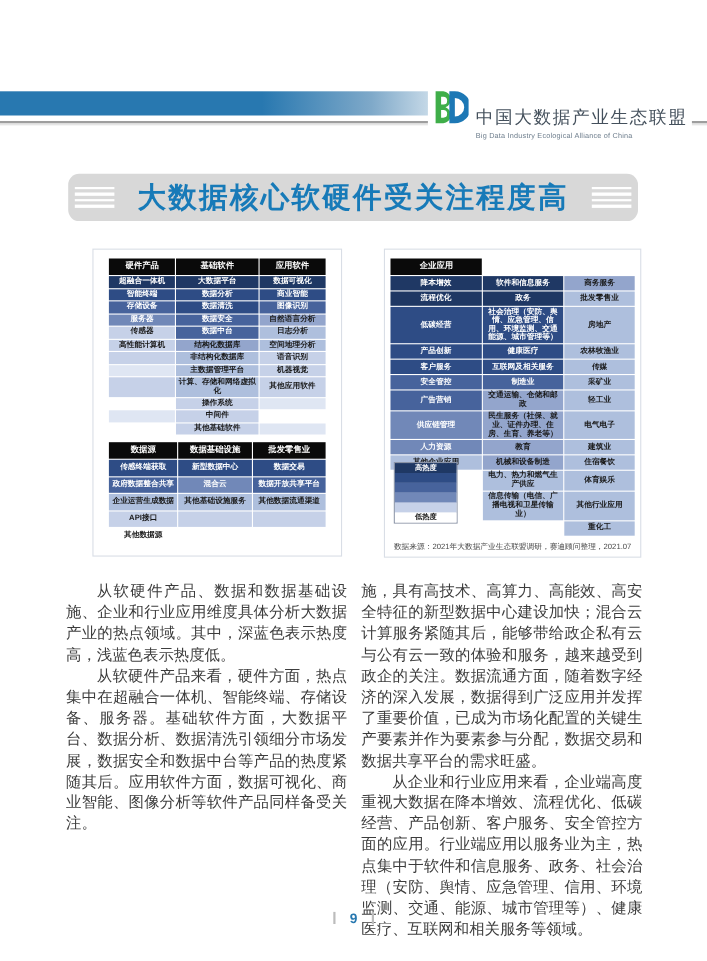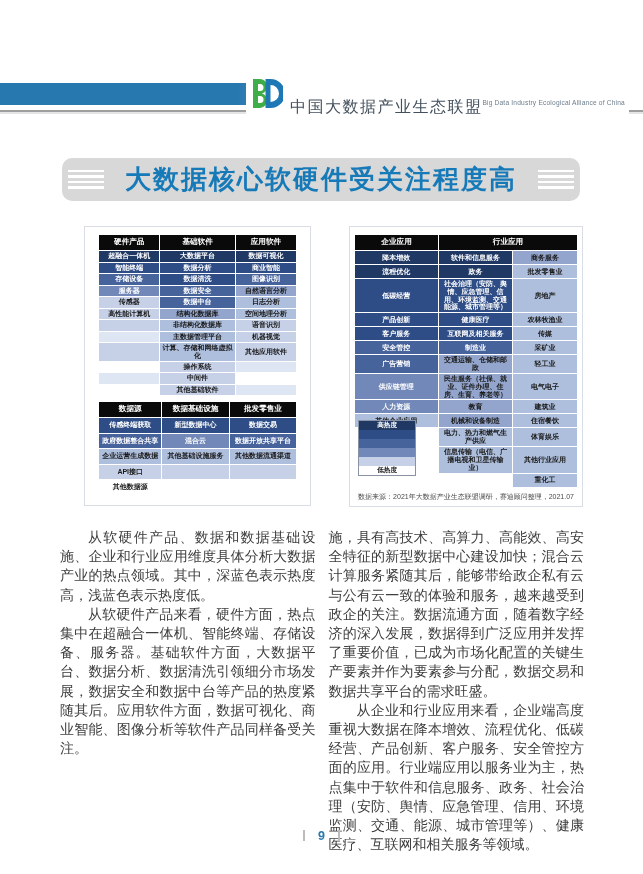--- a/index.html
+++ b/index.html
@@ -4,21 +4,21 @@
 <style>
   html,body{margin:0;padding:0;}
   body{width:643px;height:874px;background:#ffffff;position:relative;overflow:hidden;
        font-family:"Liberation Sans","DejaVu Sans",sans-serif;}
   
   .topbar{position:absolute;left:0;top:83px;width:433px;height:22px;
     background:linear-gradient(90deg,#2878b0 0%,#2878b0 55%,#7fa9c9 78%,#e8f0f6 96%,#ffffff 100%);}
   .top-divider{position:absolute;left:0;top:110px;width:643px;height:2px;background:#9e9e9e;
     box-shadow:0 2px 0 rgba(0,0,0,0.10);}
   .logo{position:absolute;right:14px;top:70px;display:flex;align-items:center;gap:7px;background:#fff;padding:2px 4px;}
-  .logo-texts{display:flex;flex-direction:row;margin-top:25px;}
+  .logo-texts{display:flex;flex-direction:column;margin-top:25px;}
   .logo-cn{font-size:16px;color:#44505c;letter-spacing:1.5px;font-weight:500;}
   .logo-en{font-size:6.6px;color:#6d7d8c;margin-top:2px;letter-spacing:.2px;}
   
   .banner{position:absolute;left:62px;top:158px;width:518px;height:43px;background:#d8d8d8;
     border-radius:10px;display:flex;align-items:center;justify-content:center;}
   .banner-title{color:#177ab8;font-size:26px;font-weight:bold;letter-spacing:2px;}
   .stripes{position:absolute;top:12px;width:36px;display:flex;flex-direction:column;gap:3px;}
   .stripes span{display:block;height:2.4px;background:#ffffff;}
   .stripes.left{left:6px;} .stripes.right{right:6px;}
   
@@ -184,21 +184,20 @@
           <div class="cell" style="width: 32%; background: rgb(255, 255, 255); color: rgb(26, 26, 26);">其他数据源</div>
           <div class="cell" style="width: 34%; background: rgb(255, 255, 255); color: rgb(26, 26, 26);"></div>
           <div class="cell" style="width: 34%; background: rgb(255, 255, 255); color: rgb(26, 26, 26);"></div>
         </div>
       </div>
   </div>
   <div class="figure rightfig">
     <div class="heat-table t-c" id="tableC">
         <div class="hrow">
           <div class="hcell" style="width: 37.5%;">企业应用</div>
-          <div class="hcell" style="width: 62.5%;">行业应用</div>
         </div>
         <div class="hrow">
           <div class="cell" style="width: 37.5%; background: rgb(31, 56, 100); color: rgb(255, 255, 255);">降本增效</div>
           <div class="cell" style="width: 33.5%; background: rgb(31, 56, 100); color: rgb(255, 255, 255);">软件和信息服务</div>
           <div class="cell" style="width: 29%; background: rgb(147, 165, 204); color: rgb(26, 26, 26);">商务服务</div>
         </div>
         <div class="hrow">
           <div class="cell" style="width: 37.5%; background: rgb(31, 56, 100); color: rgb(255, 255, 255);">流程优化</div>
           <div class="cell" style="width: 33.5%; background: rgb(31, 56, 100); color: rgb(255, 255, 255);">政务</div>
           <div class="cell" style="width: 29%; background: rgb(174, 191, 221); color: rgb(26, 26, 26);">批发零售业</div>

